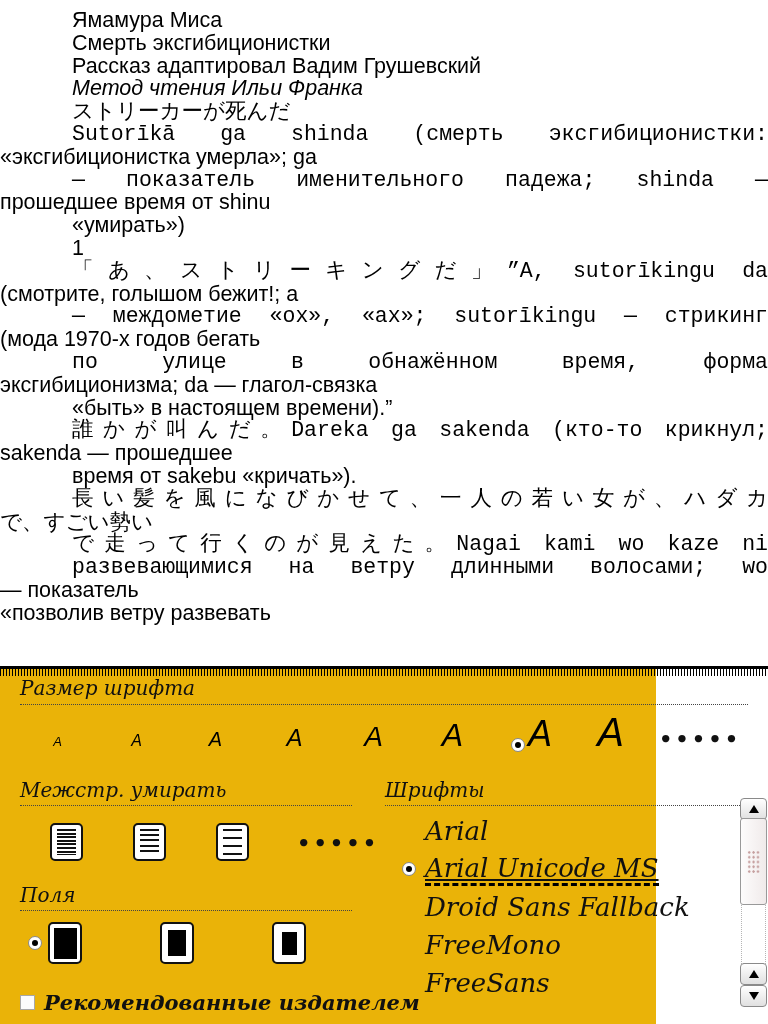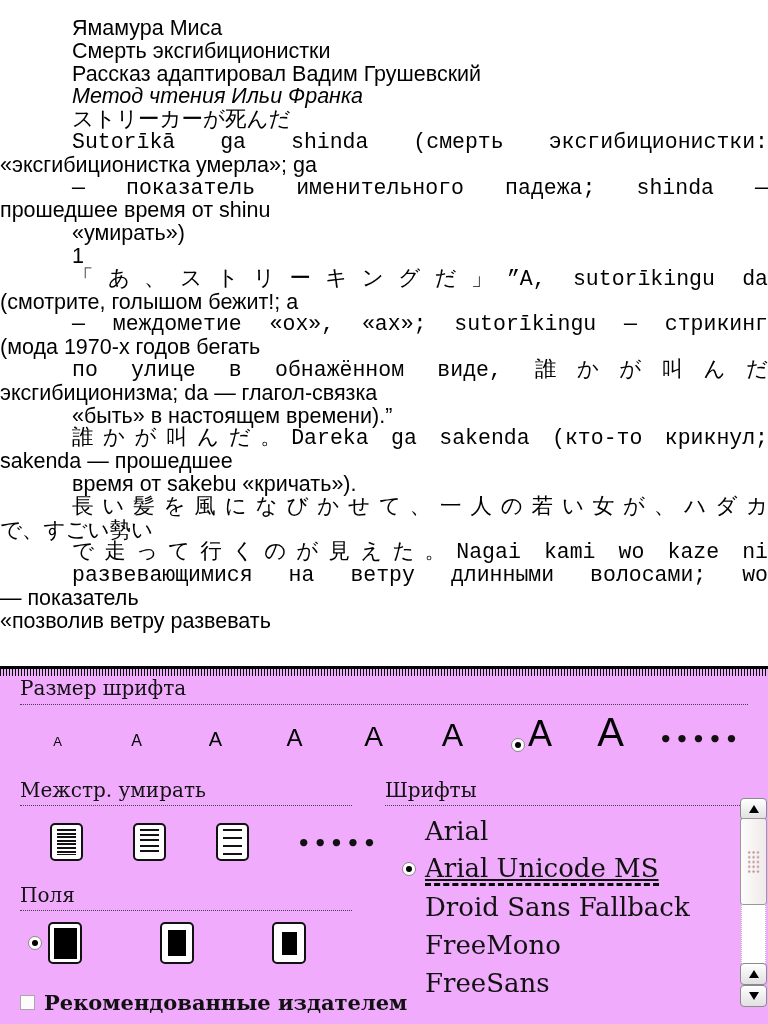--- a/index.html
+++ b/index.html
@@ -4,34 +4,35 @@
 <style>
   * { box-sizing: border-box; margin: 0; padding: 0; }
   html,body { background:#888; }
   .page {
     position: relative; width: 768px; height: 1024px;
     background: #fff; color:#000; overflow: hidden; margin: 0 auto;
   }
   
   .book {
     position: absolute; left: 0; top: 0; width: 768px; height: 666px;
-    overflow: hidden; padding-top: 17px;
+    overflow: hidden; padding-top: 9px;
     font-family: "Liberation Sans", "DejaVu Sans", sans-serif;
     font-size: 21.5px; line-height: 22.8px; color: #000;
   }
   .bl { width: 100%; white-space: nowrap; }
   .bl.jst { white-space: normal; }
   .ind { padding-left: 72px; }
   .jst { text-align: justify; text-align-last: justify; font-family: Liberation Mono, monospace; }
   .ital { font-style: italic; }
   
   .panel {
-    position: absolute; left: 0; top: 666px; width: 768px; height: 358px;
-    background: #f0abfc; font-family: "DejaVu Serif", "Liberation Serif", serif;
+    position: absolute; left: 0; top: 666px; width: 656px; height: 358px;
+    background: #eab308; font-family: "DejaVu Serif", "Liberation Serif", serif;
     color: #000;
+    font-style: italic;
   }
   .comb {
     position: absolute; left: 0; top: 0; width: 768px; height: 10px;
     border-top: 3px solid #000;
     background: repeating-linear-gradient(90deg, #000 0 1px, transparent 1px 3px);
   }
   .sec-label { position: absolute; font-size: 20px; color:#111; }
   #fsLabel { left: 20px; top: 10px; }
   #lsLabel { left: 20px; top: 112px; }
   #fontsLabel { left: 385px; top: 112px; }
@@ -144,21 +145,21 @@
       <div class="bl ind jst">Sutorīkā ga shinda (смерть эксгибиционистки:</div>
       <div class="bl">«эксгибиционистка умерла»; ga</div>
       <div class="bl ind jst">— показатель именительного падежа; shinda —</div>
       <div class="bl">прошедшее время от shinu</div>
       <div class="bl ind">«умирать»)</div>
       <div class="bl ind">1</div>
       <div class="bl ind jst">「あ、ストリーキングだ」”A, sutorīkingu da</div>
       <div class="bl">(смотрите, голышом бежит!; a</div>
       <div class="bl ind jst">— междометие «ох», «ах»; sutorīkingu — стрикинг</div>
       <div class="bl">(мода 1970-х годов бегать</div>
-      <div class="bl ind jst">по улице в обнажённом виде, 誰かが叫んだ</div>
+      <div class="bl ind jst">по улице в обнажённом время, форма</div>
       <div class="bl">эксгибиционизма; da — глагол-связка</div>
       <div class="bl ind">«быть» в настоящем времени).”</div>
       <div class="bl ind jst">誰かが叫んだ。Dareka ga sakenda (кто-то крикнул;</div>
       <div class="bl">sakenda — прошедшее</div>
       <div class="bl ind">время от sakebu «кричать»).</div>
       <div class="bl ind jst">長い髪を風になびかせて、一人の若い女が、ハダカ</div>
       <div class="bl">で、すごい勢い</div>
       <div class="bl ind jst">で走って行くのが見えた。Nagai kami wo kaze ni</div>
       <div class="bl ind jst">развевающимися на ветру длинными волосами; wo</div>
       <div class="bl">— показатель</div>

